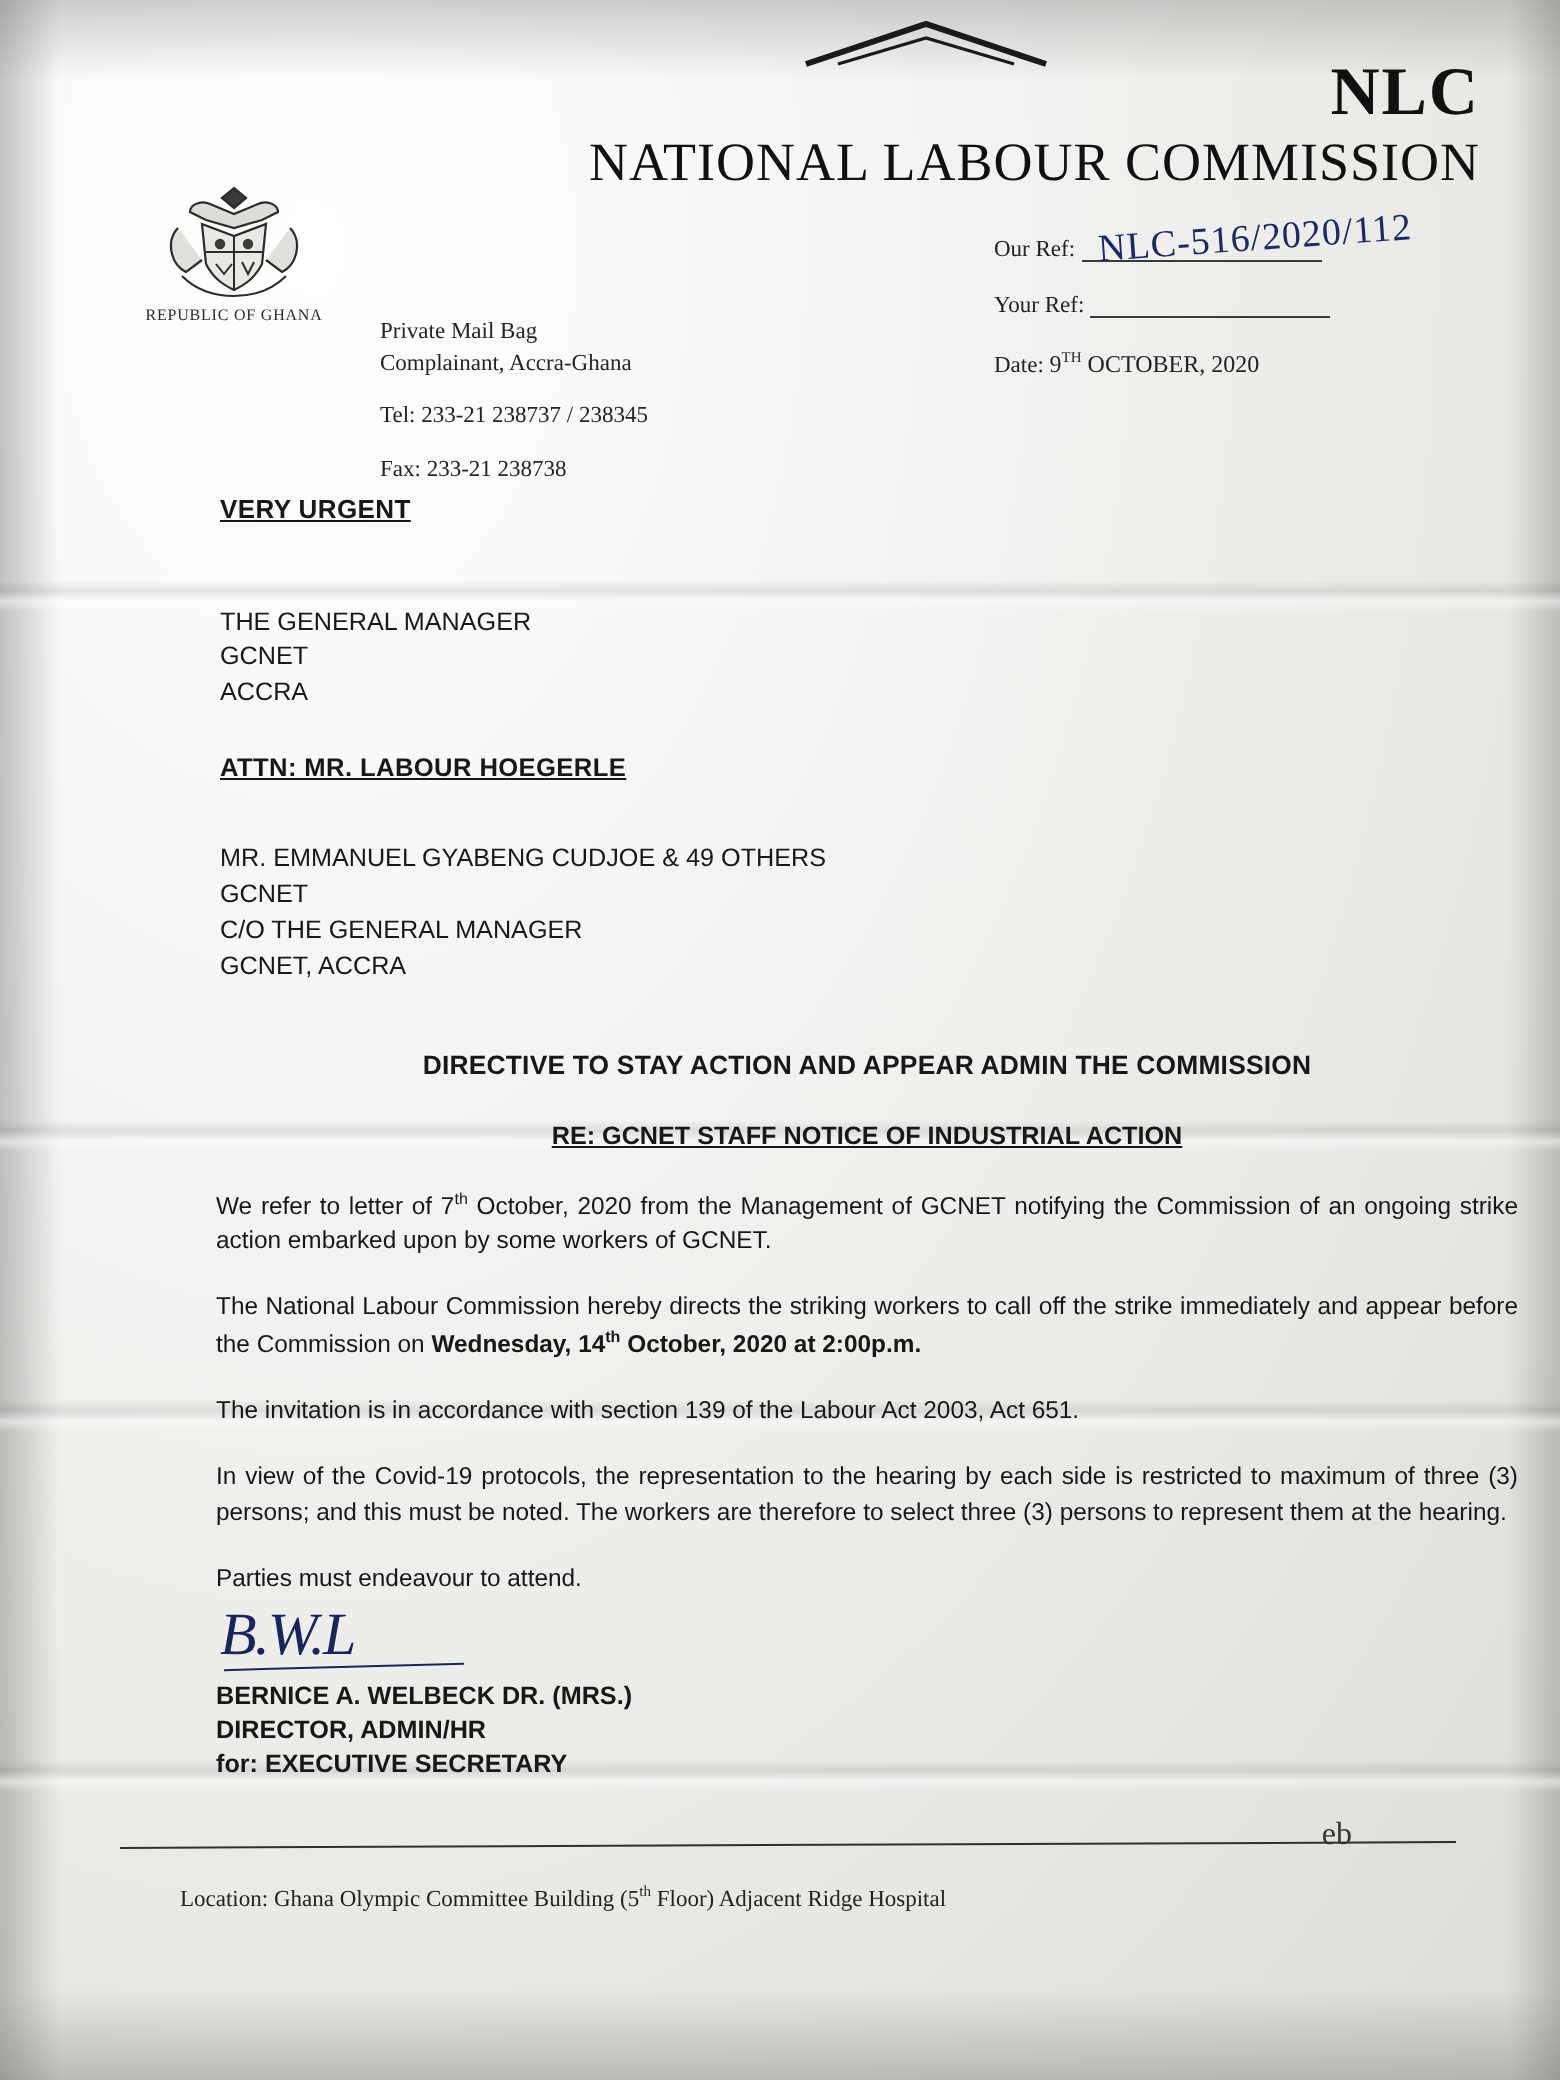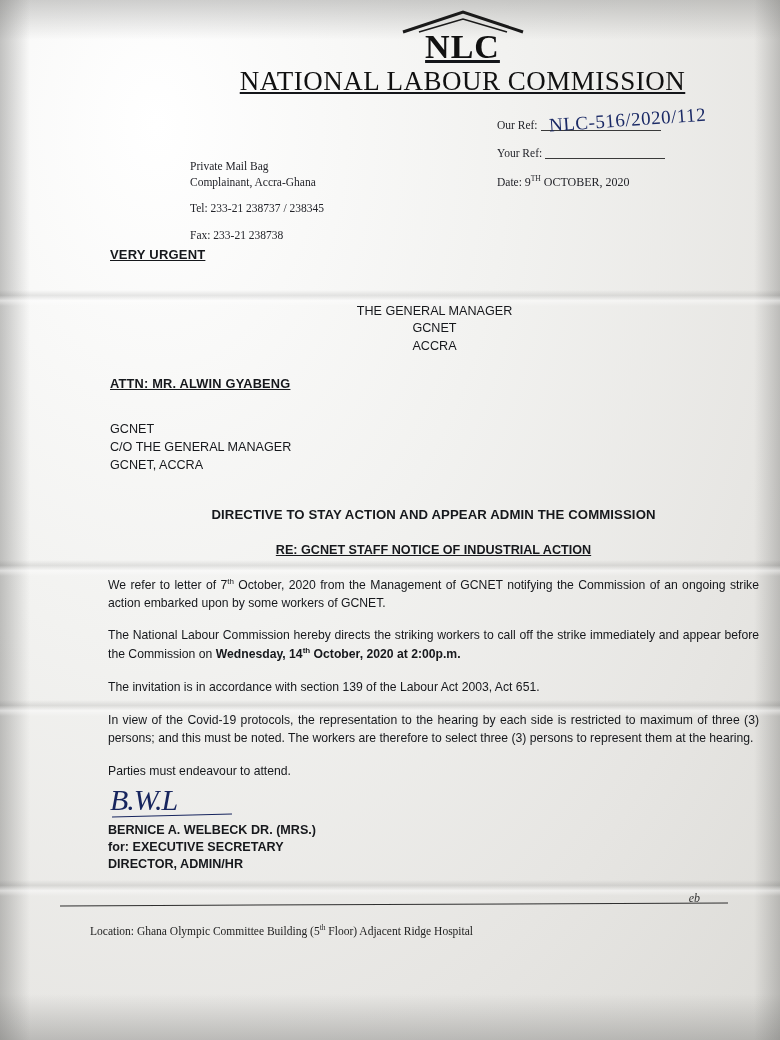--- a/index.html
+++ b/index.html
@@ -69,22 +69,21 @@
     letter-spacing: .4px;
     color: #2a2a2a;
     margin-top: 3px;
   }
 
   .titleblock {
     position: absolute;
     left: 185px;
     right: 40px;
     top: 8px;
-    text-align: center;
-    text-decoration: underline;
+    text-align: right;
   }
   .nlc-mark {
     font-family: "Liberation Serif", serif;
     font-weight: bold;
     font-size: 34px;
     letter-spacing: 1px;
     line-height: 1;
     color: #111;
   }
   .nlc-arc {
@@ -153,21 +152,21 @@
     line-height: 1.5;
     color: #16181c;
   }
   .urgent {
     font-weight: bold;
     font-size: 13px;
     text-decoration: underline;
     letter-spacing: .2px;
     margin: 14px 0 38px 2px;
   }
-  .addr-lines { margin: 0 0 6px 2px; font-size: 12.6px; line-height: 1.42; text-align: center; }
+  .addr-lines { margin: 0 0 6px 2px; font-size: 12.6px; line-height: 1.42; }
   .attn {
     font-weight: bold;
     text-decoration: underline;
     font-size: 12.8px;
     margin: 18px 0 28px 2px;
     letter-spacing: .2px;
   }
   .recipient { margin: 0 0 30px 2px; font-size: 12.6px; line-height: 1.42; }
 
   .directive {
@@ -223,25 +222,24 @@
     position: relative;
     margin: 30px 52px 0 60px;
   }
   .footer-rule {
     border-bottom: 1px solid #2f2f2f;
     width: 100%;
     transform: rotate(-.25deg);
   }
   .initials {
     position: absolute;
-    right: 28px;
+    right: 52px;
     top: -13px;
     font-family: "Liberation Serif", serif;
-    font-style: italic;
-    font-size: 12px;
+    font-size: 16px;
     color: #333;
   }
   .location {
     margin-top: 18px;
     text-align: left;
     font-family: "Liberation Serif", serif;
     font-size: 11.5px;
     color: #222;
     padding-left: 30px;
   }
@@ -258,20 +256,38 @@
   <div class="shade right"></div>
   <div class="crease c1"></div>
   <div class="crease c2"></div>
   <div class="crease c3"></div>
   <div class="crease c4"></div>
 
   <div id="content">
 
     <div class="header">
 
+      <div class="coat">
+        <svg width="92" height="62" viewBox="0 0 92 62">
+          <g fill="none" stroke="#2b2b2b" stroke-width="1.1">
+            <path d="M46 6 L40 11 L46 16 L52 11 Z" fill="#3a3a3a"></path>
+            <path d="M24 18 C24 14 30 12 34 14 L46 19 L58 14 C62 12 68 14 68 18 L60 22 L46 26 L32 22 Z" fill="#dcdcd8"></path>
+            <path d="M30 24 L46 30 L62 24 L60 44 C56 52 50 55 46 57 C42 55 36 52 32 44 Z" fill="#e8e8e4"></path>
+            <path d="M46 30 L46 57 M32 38 L60 38" stroke-width="1"></path>
+            <circle cx="39" cy="34" r="2.6" fill="#3a3a3a" stroke="none"></circle>
+            <circle cx="53" cy="34" r="2.6" fill="#3a3a3a" stroke="none"></circle>
+            <path d="M37 44 l4 5 4-5" stroke-width="1"></path>
+            <path d="M50 43 l3 6 3-6" stroke-width="1"></path>
+            <path d="M18 26 C12 32 14 44 22 48 L30 42" fill="#e0e0dc"></path>
+            <path d="M74 26 C80 32 78 44 70 48 L62 42" fill="#e0e0dc"></path>
+            <path d="M20 50 C28 58 38 60 46 60 C54 60 64 58 72 50" stroke-width="1"></path>
+          </g>
+        </svg>
+        <div class="coat-cap">REPUBLIC OF GHANA</div>
+      </div>
 
       <div class="titleblock">
         <svg class="nlc-arc" width="140" height="26" viewBox="0 0 140 26">
           <path d="M10 24 L70 4 L130 24" fill="none" stroke="#1a1a1a" stroke-width="3"></path>
           <path d="M26 24 L70 11 L114 24" fill="none" stroke="#1a1a1a" stroke-width="1.6"></path>
         </svg>
         <div class="nlc-mark">NLC</div>
         <div class="org-name">NATIONAL LABOUR COMMISSION</div>
       </div>
 
@@ -303,23 +319,24 @@
     <div class="body">
 
       <div class="urgent">VERY URGENT</div>
 
       <div class="addr-lines">
         <div>THE GENERAL MANAGER</div>
         <div>GCNET</div>
         <div>ACCRA</div>
       </div>
 
-      <div class="attn">ATTN:  MR. ALWIN GYABENG</div>
+      <div class="attn">ATTN:  MR. LABOUR HOEGERLE</div>
 
       <div class="recipient">
+        <div>MR. EMMANUEL GYABENG CUDJOE &amp; 49 OTHERS</div>
         <div>GCNET</div>
         <div>C/O THE GENERAL MANAGER</div>
         <div>GCNET, ACCRA</div>
       </div>
 
       <div class="directive">DIRECTIVE TO STAY ACTION AND APPEAR ADMIN THE COMMISSION</div>
       <div class="re">RE: GCNET STAFF NOTICE OF INDUSTRIAL ACTION</div>
 
       <p class="para"><span>We refer to letter of 7</span><sup>th</sup><span> October, 2020 from the Management of GCNET notifying the Commission of an ongoing strike action embarked upon by some workers of GCNET.</span></p>
 
@@ -332,22 +349,22 @@
 
       <div class="closing">Parties must endeavour to attend.</div>
 
       <div class="sign-wrap">
         <div class="signature">B.W.L</div>
         <div class="sign-underline"></div>
       </div>
 
       <div class="signer">
         <div>BERNICE A. WELBECK DR. (MRS.)</div>
+        <div>DIRECTOR, ADMIN/HR</div>
         <div>for: EXECUTIVE SECRETARY</div>
-        <div>DIRECTOR, ADMIN/HR</div>
       </div>
     </div>
 
     <div class="footer">
       <div class="footer-rule"></div>
       <div class="initials">eb</div>
       <div class="location"><span>Location: Ghana Olympic Committee Building (5</span><sup>th</sup><span> Floor) Adjacent Ridge Hospital</span></div>
     </div>
 
   </div>

